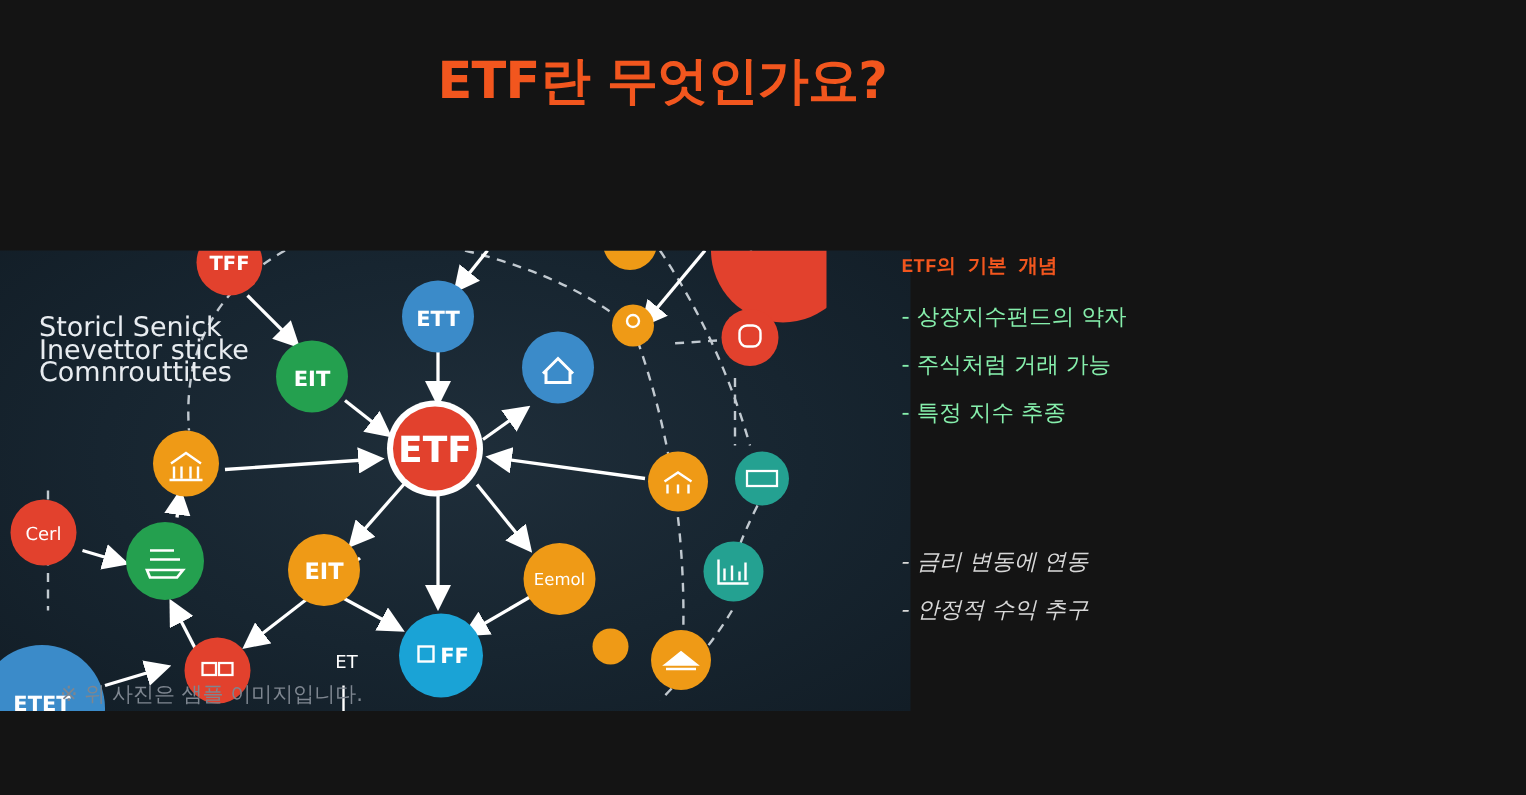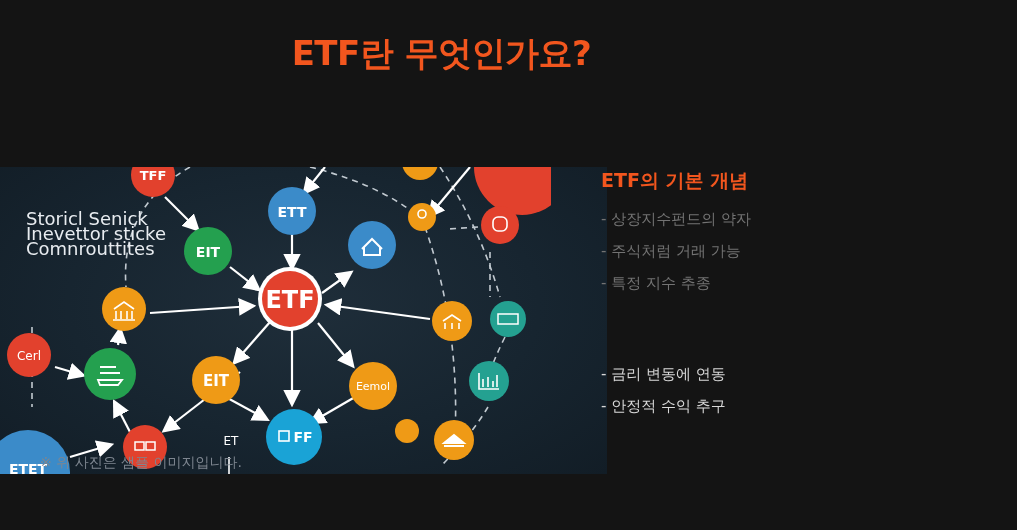--- a/index.html
+++ b/index.html
@@ -19,27 +19,27 @@
     background: radial-gradient(ellipse at 50% 45%, #1f2e3a 0%, #172530 55%, #121d26 100%);
   }
   .hero svg { position:absolute; left:0; top:0; }
   .caption {
     position:absolute; left:40px; bottom:2px; font-size:14px; color:#7e8690;
   }
   .side-label {
     position:absolute; left:26px; top:44px; color:#e8ecf0; font-size:18px; line-height:15px;
   }
   .panel { position:absolute; left:601px; }
-  .sec-title { font-size:19px; font-weight:bold; margin:0; }
+  .sec-title { font-size:13px; font-weight:bold; margin:0;font-family:Liberation Mono, monospace; }
   .sec1 { top:168px; }
   .sec1 .sec-title { color:#f2561e; }
   .sec2 { top:349px; }
   .sec2 .sec-title { color:#ffffff; }
-  .bullet { font-size:15px; color:#737373; margin-top:14px; height:18px; }
-  .sec2 .bullet { color:#d8d8d8; }
+  .bullet { font-size:15px; color:#86efac; margin-top:14px; height:18px; }
+  .sec2 .bullet { color:#d8d8d8;font-style:italic; }
   .sec1 .bullet:first-of-type, .sec2 .bullet:first-of-type { margin-top:16px; }
 </style>
 </head>
 <body>
 
 <h1 class="title">ETF란 무엇인가요?</h1>
 
 <div class="hero">
   <svg width="551" height="307" viewBox="0 0 551 307">
     <defs>

